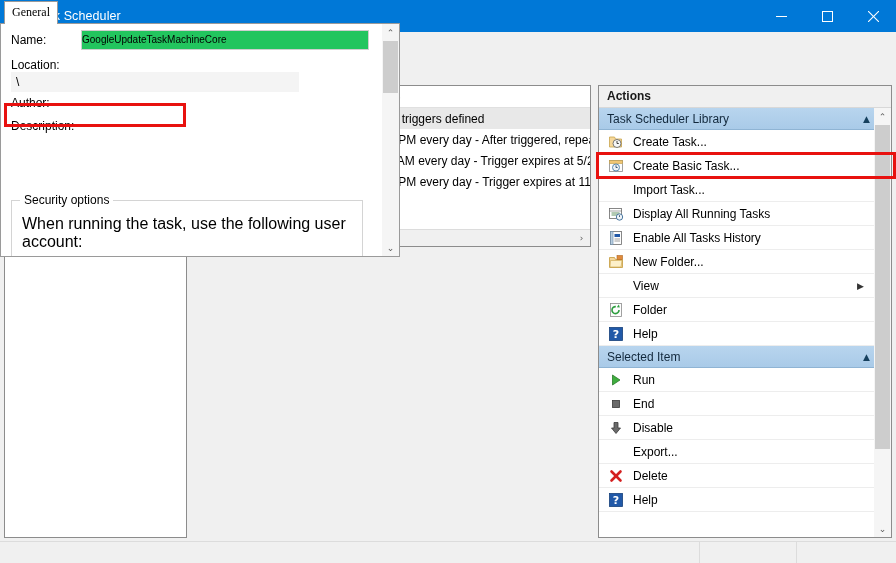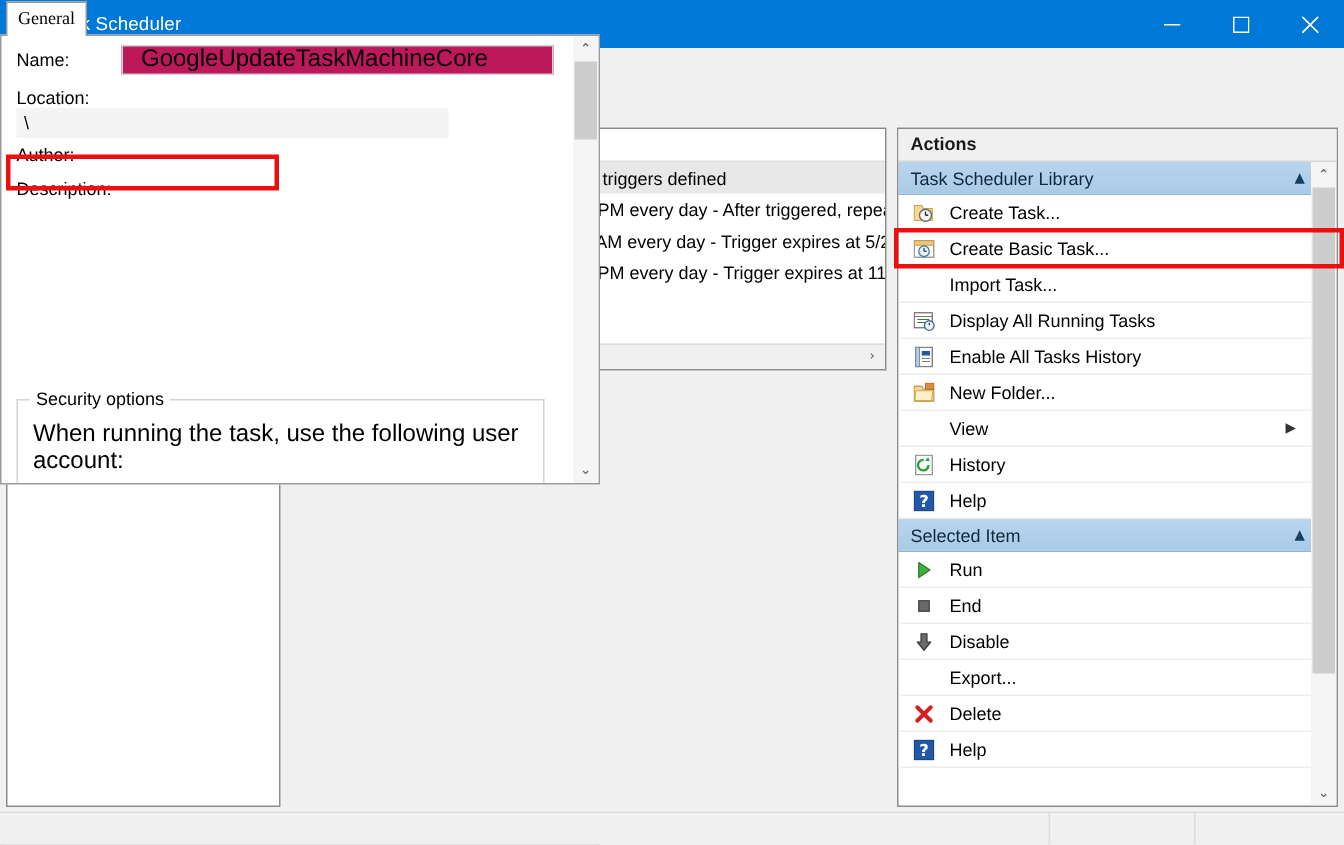--- a/index.html
+++ b/index.html
@@ -112,28 +112,28 @@
 
   
   #detail-panel { left: 191px; top: 253px; width: 400px; height: 285px; background: #f0f0f0; }
   .tabstrip { height: 24px; display: flex; align-items: flex-end; padding-left: 4px; background: #f0f0f0; }
   .tab {
     font-size: 12px; padding: 3px 7px 3px 7px; border: 1px solid #c0c0c0; border-bottom: none;
     background: #f0f0f0; margin-right: -1px; white-space: nowrap; height: 22px; font-family: Liberation Serif, serif;
   }
   .tab.active { background: #fff; border-color: #9a9a9a; height: 23px; position: relative; z-index: 2; }
   .tabcontent {
-    position: absolute; left: 0; top: 23px; width: 400px; height: 300px;
+    position: absolute; left: 0; top: 23px; width: 400px; height: 234px;
     background: #fff; border: 1px solid #9a9a9a; overflow: hidden;
   }
   .field-row { display: flex; align-items: flex-start; padding: 0 0 0 10px; margin-top: 6px; }
   .field-label { width: 70px; font-size: 12px; padding-top: 3px; flex: none; }
   .field-box {
-    border: 1px solid #cfcfcf; background: #be185d; height: 20px; line-height: 18px;
-    font-size: 16px; padding: 0 12px; overflow: hidden; white-space: nowrap;
+    border: 1px solid #cfcfcf; background: #22c55e; height: 20px; line-height: 18px;
+    font-size: 10px; padding: 0 0; overflow: hidden; white-space: nowrap;
   }
   .field-flat { background: transparent; border: none; height: 20px; line-height: 20px; font-size: 12px; padding-left: 5px; }
   .desc-box {
     border: 1px solid #cfcfcf; background: #f2f2f2; font-size: 12px; padding: 3px 4px;
     line-height: 16.5px; overflow: hidden; height: 92px;
   }
   .groupbox {
     position: absolute; left: 10px; bottom: 0px; width: 352px; height: 56px;
     border: 1px solid #d4d4d4; border-bottom: none;
   }
@@ -460,21 +460,21 @@
         </div>
 
         <div class="act-item">
           <span class="act-ico">
             <svg width="15" height="14" viewBox="0 0 15 14">
               <rect x="1.5" y="0.5" width="11" height="13" fill="#fdfdfd" stroke="#8a8a8a" stroke-width="0.8"></rect>
               <path d="M10 7 A3.5 3.5 0 1 1 6.8 3.6" fill="none" stroke="#2d9e3f" stroke-width="1.6"></path>
               <path d="M9.8 1.6 L10.8 4.4 L7.8 4.3 Z" fill="#2d9e3f"></path>
             </svg>
           </span>
-          <span>History</span>
+          <span>Folder</span>
         </div>
 
         <div class="act-item">
           <span class="act-ico">
             <svg width="14" height="14" viewBox="0 0 14 14">
               <rect x="0.5" y="0.5" width="13" height="13" fill="#2159a8" stroke="#16407a" stroke-width="0.8"></rect>
               <text x="7" y="11" font-family="DejaVu Sans, sans-serif" font-size="11" font-weight="bold" fill="#ffffff" text-anchor="middle">?</text>
             </svg>
           </span>
           <span>Help</span>

